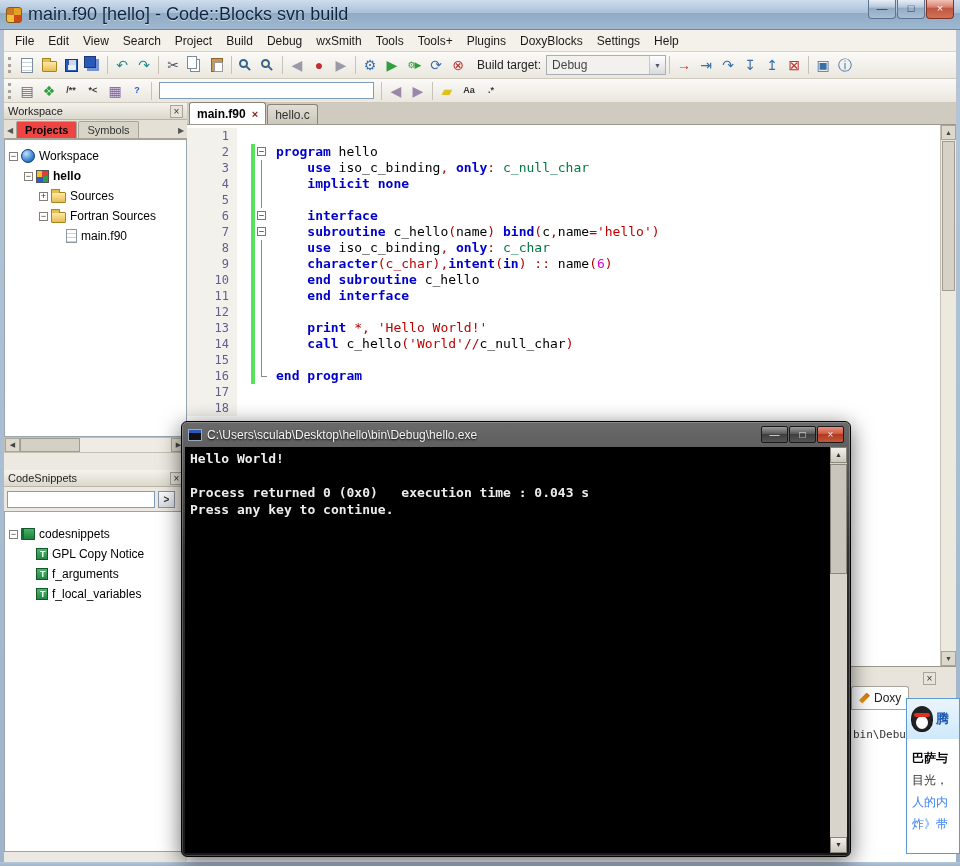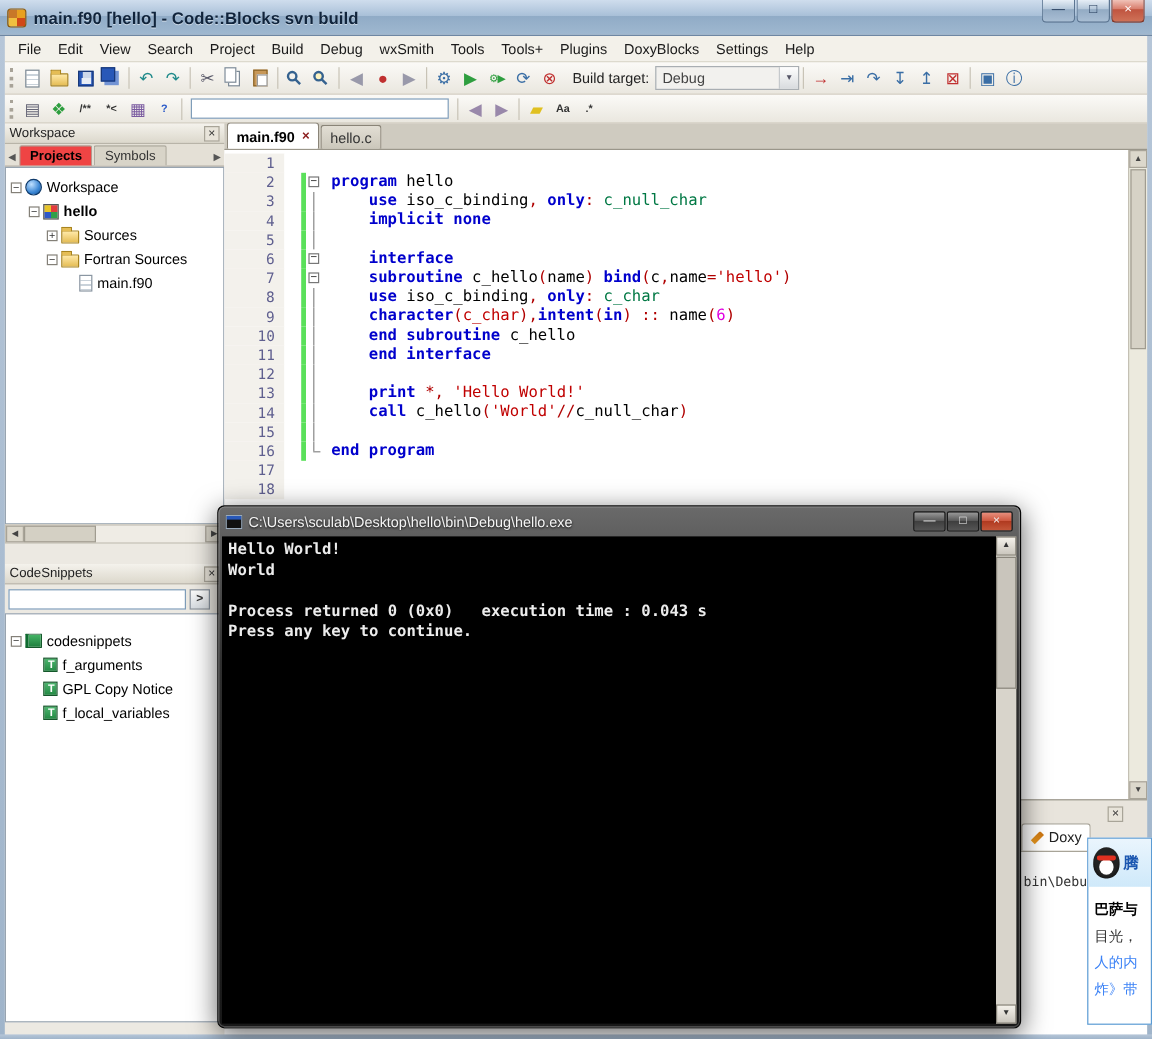--- a/index.html
+++ b/index.html
@@ -11,21 +11,21 @@
 
   
   .titlebar {
     position:absolute; left:0; top:0; width:960px; height:30px;
     background:linear-gradient(#cfdded,#a9c0d8 45%,#90abc6 46%,#9fb8d0);
     border-bottom:1px solid #6e87a3; display:flex; align-items:center; padding:0 6px;
   }
   .app-icon { width:16px; height:16px; border-radius:3px; flex:none;
     background:conic-gradient(#e8a020 0 25%,#d04818 0 50%,#f0c040 0 75%,#c87828 0);
     border:1px solid #8a5a10; margin-right:6px; }
-  .title-text { font-size:14px; color:#10243c; text-shadow:0 1px 0 rgba(255,255,255,.5); white-space:nowrap;font-weight:bold; }
+  .title-text { font-size:18px; color:#10243c; text-shadow:0 1px 0 rgba(255,255,255,.5); white-space:nowrap; }
   .window-controls { position:absolute; right:6px; top:0; display:flex; }
   .win-ctl { width:28px; height:19px; margin-left:1px; border:1px solid #5c7591; border-top:none;
     border-radius:0 0 4px 4px; background:linear-gradient(#e6eef6,#b6c8da 40%,#93abc4 45%,#a9bed4);
     font-size:11px; line-height:17px; text-align:center; color:#1a3050; }
   .win-ctl.close { background:linear-gradient(#f0c2b8,#d97f6e 40%,#c05540 45%,#cf7258); color:#fff; border-color:#7e3324; }
 
   .frame { position:absolute; background:linear-gradient(#b6c6d8,#9fb4ca); z-index:5; }
   .frame-l { left:0; top:30px; width:4px; height:836px; }
   .frame-r { right:0; top:30px; width:4px; height:836px; }
   .frame-b { left:0; top:862px; width:960px; height:4px; }
@@ -434,26 +434,26 @@
 </div>
 <div class="tree-panel" id="codesnippets-tree">
     <div class="tree-row" style="padding-left: 4px;">
       <span class="expander">−</span>
       <span class="ti i-book"></span>
       <span class="tlabel">codesnippets</span>
     </div>
     <div class="tree-row" style="padding-left: 19px;">
       <span class="expander-sp"></span>
       <span class="ti i-snippet"></span>
-      <span class="tlabel">f_arguments</span>
+      <span class="tlabel">GPL Copy Notice</span>
     </div>
     <div class="tree-row" style="padding-left: 19px;">
       <span class="expander-sp"></span>
       <span class="ti i-snippet"></span>
-      <span class="tlabel">GPL Copy Notice</span>
+      <span class="tlabel">f_arguments</span>
     </div>
     <div class="tree-row" style="padding-left: 19px;">
       <span class="expander-sp"></span>
       <span class="ti i-snippet"></span>
       <span class="tlabel">f_local_variables</span>
     </div>
   </div>
 
 <div class="editor-tabs">
     <div class="etab active">
@@ -623,21 +623,20 @@
     <span class="console-title">C:\Users\sculab\Desktop\hello\bin\Debug\hello.exe</span>
     <div class="console-controls">
         <div class="con-ctl">—</div>
         <div class="con-ctl">□</div>
         <div class="con-ctl close">×</div>
       </div>
   </div>
   <div class="console-client">
     <div class="console-output">
         <div class="con-line">Hello World!</div>
-        <div class="con-line">World</div>
         <div class="con-line">&nbsp;</div>
         <div class="con-line">Process returned 0 (0x0)   execution time : 0.043 s</div>
         <div class="con-line">Press any key to continue.</div>
       </div>
     <div class="console-scrollbar">
       <div class="con-up">▲</div>
       <div class="con-thumb"></div>
       <div class="con-down">▼</div>
     </div>
   </div>

